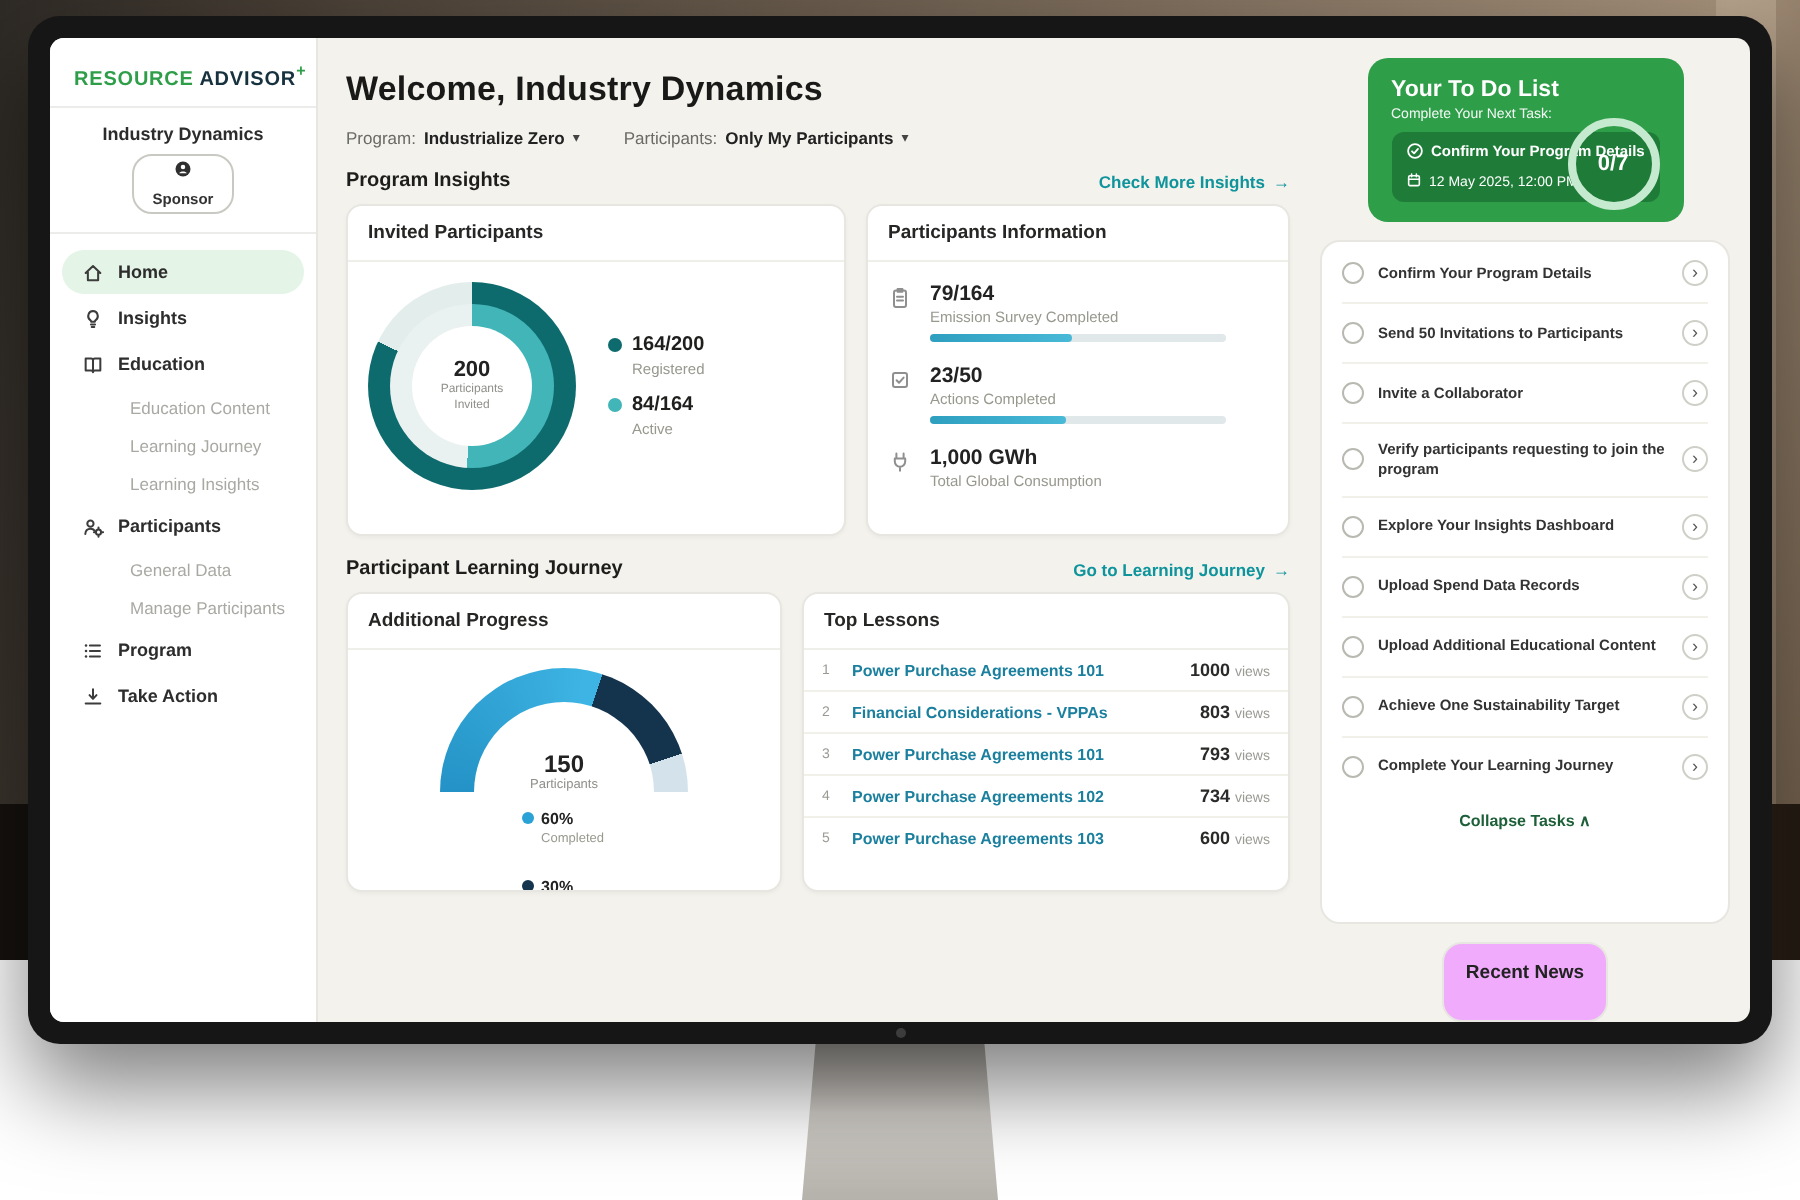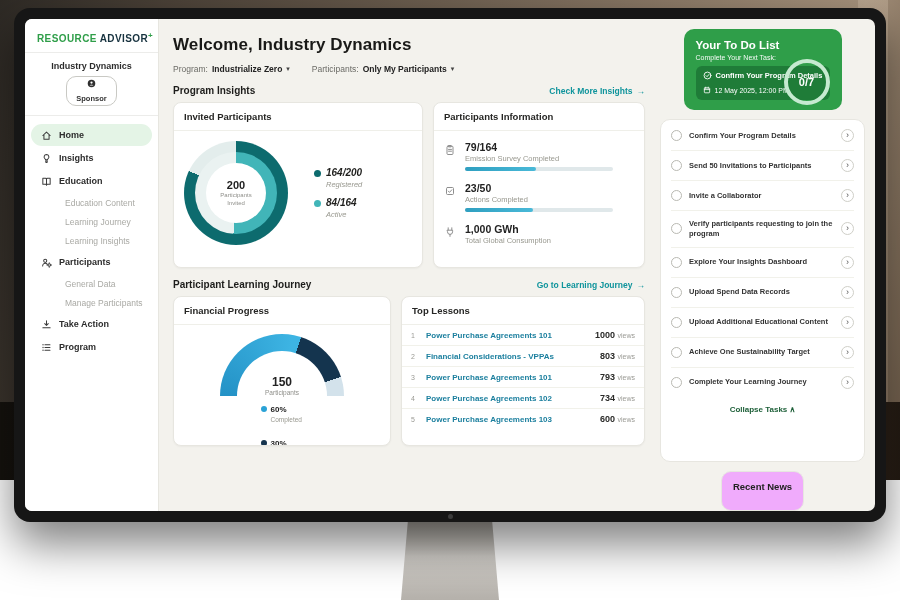--- a/index.html
+++ b/index.html
@@ -59,21 +59,21 @@
   .pinfo { flex:1; height:166px; }
   .inv-body { display:flex; align-items:center; gap:14px; }
   .donut { width:104px; height:104px; border-radius:50%; position:relative; flex:none;
     background:conic-gradient(#0d6b6e 0 82%, #e3edec 82% 100%); }
   .ring2 { position:absolute; inset:11px; border-radius:50%;
     background:conic-gradient(#41b5b8 0 51%, #eaf2f1 51% 100%); }
   .hole { position:absolute; inset:11px; border-radius:50%; background:#fff;
     display:flex; flex-direction:column; align-items:center; justify-content:center; text-align:center; }
   .hole b { font-size:11px; color:#222; }
   .hole i { font-style:normal; font-size:6px; color:#8f8f8a; width:44px; line-height:1.25; margin-top:1px; }
-  .ditem { margin:8px 12px; font-size:10px; color:#1f1f1d;font-style:italic; }
+  .ditem { margin:8px 2px; font-size:10px; color:#1f1f1d; }
   .ditem b { font-weight:bold; }
   .dot { display:inline-block; width:7px; height:7px; border-radius:50%; margin-right:5px; vertical-align:middle; }
   .d1 { background:#0d6b6e; } .d2 { background:#41b5b8; }
   .dlab { font-size:7.5px; color:#98988f; margin:2px 0 0 12px; }
 
   .stat { display:flex; gap:8px; margin-bottom:11px; }
   .sic { width:13px; flex:none; padding-top:1px; }
   .sval { font-size:10.5px; font-weight:bold; color:#222; }
   .slab { font-size:7.5px; color:#98988f; margin-top:1px; }
   .bar { width:148px; height:4px; border-radius:2px; background:#e0e8ea; margin-top:4px; }
@@ -199,36 +199,36 @@
             <span>Participants</span>
           </div>
           <div class="nav-sub">
               <span>General Data</span>
             </div>
           <div class="nav-sub">
               <span>Manage Participants</span>
             </div>
           <div class="nav-item">
             <span class="nic">
-                <svg width="11" height="11" viewBox="0 0 12 12" fill="none" stroke="#3c3c3c" stroke-width="1.1" stroke-linecap="round" stroke-linejoin="round">
-                  <path d="M6 1.8v5M4.1 5 6 7 7.9 5M2 9.6h8"></path>
-                </svg>
-              </span>
-            <span>Take Action</span>
-          </div>
-          <div class="nav-item">
-            <span class="nic">
                 <svg width="11" height="11" viewBox="0 0 12 12" fill="none" stroke="#3c3c3c" stroke-width="1.1" stroke-linecap="round">
                   <path d="M4.3 3h5.5M4.3 6h5.5M4.3 9h5.5"></path>
                   <circle cx="2.2" cy="3" r=".7" fill="#3c3c3c" stroke="none"></circle>
                   <circle cx="2.2" cy="6" r=".7" fill="#3c3c3c" stroke="none"></circle>
                   <circle cx="2.2" cy="9" r=".7" fill="#3c3c3c" stroke="none"></circle>
                 </svg>
               </span>
             <span>Program</span>
+          </div>
+          <div class="nav-item">
+            <span class="nic">
+                <svg width="11" height="11" viewBox="0 0 12 12" fill="none" stroke="#3c3c3c" stroke-width="1.1" stroke-linecap="round" stroke-linejoin="round">
+                  <path d="M6 1.8v5M4.1 5 6 7 7.9 5M2 9.6h8"></path>
+                </svg>
+              </span>
+            <span>Take Action</span>
           </div>
         </nav>
       </aside>
 
       <main class="main">
         <h1>Welcome, Industry Dynamics</h1>
         <div class="filters">
           <div class="filter">
             <span>Program:</span>
             <span class="fval">Industrialize Zero</span>
@@ -319,21 +319,21 @@
         <div class="sec">
           <h2>Participant Learning Journey</h2>
           <span class="slink">
             <span>Go to Learning Journey</span>
             <span>→</span>
           </span>
         </div>
 
         <div class="cards">
           <div class="card edu">
-            <h3>Financial Progress</h3>
+            <h3>Additional Progress</h3>
             <div class="edu-body">
               <div class="gauge">
                 <div class="arc"></div>
                 <div class="cut">
                   <b>150</b>
                   <i>Participants</i>
                 </div>
               </div>
               <div class="eleg">
                 <div class="eitem">

